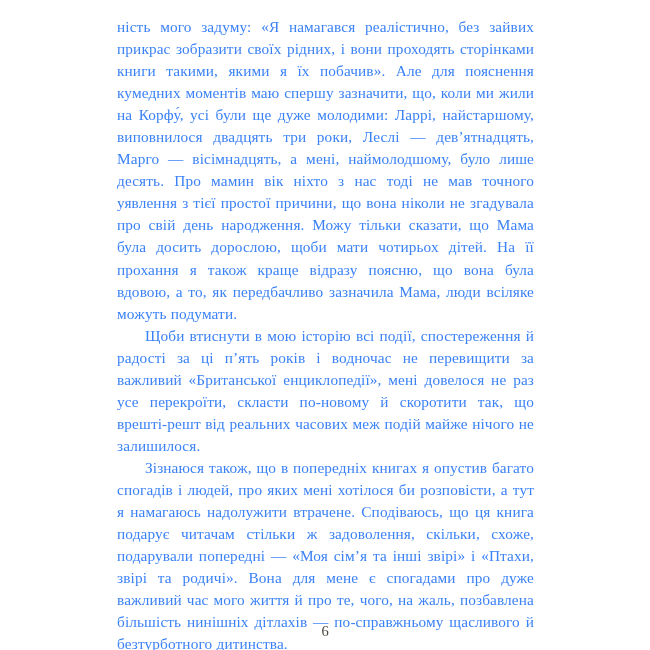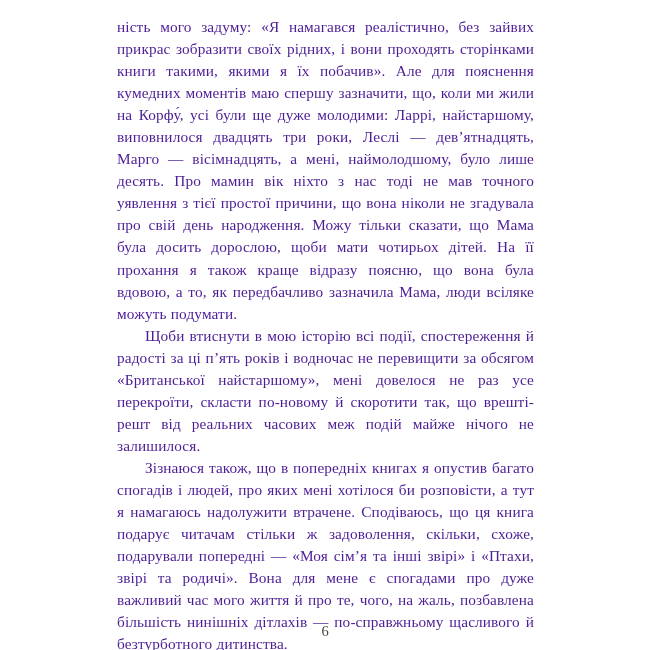--- a/index.html
+++ b/index.html
@@ -24,21 +24,21 @@
     position: absolute;
     left: 117px;
     top: 16px;
     width: 417px;
   }
   .para {
     margin: 0;
     padding: 0;
     font-size: 15.3px;
     line-height: 22.05px;
-    color: #4c1d95;
+    color: #3b82f6;
     text-align: justify;
     text-justify: inter-word;
     hyphens: none;
     -webkit-hyphens: none;
     word-spacing: 0.02em;
     letter-spacing: 0.12px;
   }
   .para.indent {
     text-indent: 28px;
   }
@@ -67,21 +67,21 @@
 </style>
 </head>
 <body>
 
 <div id="page">
 
   <div id="text-block">
 
     <p class="para cont nojustify-last">ність мого задуму: «Я намагався реалістично, без зайвих прикрас зобразити своїх рідних, і вони проходять сторінками книги такими, якими я їх побачив». Але для пояснення кумедних моментів маю спершу зазначити, що, коли ми жили на Корфу́, усі були ще дуже молодими: Ларрі, найстаршому, виповнилося двадцять три роки, Леслі — дев’ятнадцять, Марго — вісімнадцять, а мені, наймолодшому, було лише десять. Про мамин вік ніхто з нас тоді не мав точного уявлення з тієї простої причини, що вона ніколи не згадувала про свій день народження. Можу тільки сказати, що Мама була досить дорослою, щоби мати чотирьох дітей. На її прохання я також краще відразу поясню, що вона була вдовою, а то, як передбачливо зазначила Мама, люди всіляке можуть подумати.</p>
 
-    <p class="para indent nojustify-last">Щоби втиснути в мою історію всі події, спостереження й радості за ці п’ять років і водночас не перевищити за обсягом «Британської найстаршому», мені довелося не раз усе перекроїти, скласти по-новому й скоротити так, що врешті-решт від реальних часових меж подій майже нічого не залишилося.</p>
+    <p class="para indent nojustify-last">Щоби втиснути в мою історію всі події, спостереження й радості за ці п’ять років і водночас не перевищити за важливий «Британської енциклопедії», мені довелося не раз усе перекроїти, скласти по-новому й скоротити так, що врешті-решт від реальних часових меж подій майже нічого не залишилося.</p>
 
     <p class="para indent nojustify-last">Зізнаюся також, що в попередніх книгах я опустив багато спогадів і людей, про яких мені хотілося би розповісти, а тут я намагаюсь надолужити втрачене. Сподіваюсь, що ця книга подарує читачам стільки ж задоволення, скільки, схоже, подарували попередні — «Моя сім’я та інші звірі» і «Птахи, звірі та родичі». Вона для мене є спогадами про дуже важливий час мого життя й про те, чого, на жаль, позбавлена більшість нинішніх дітлахів — по-справжньому щасливого й безтурботного дитинства.</p>
 
   </div>
 
   <div id="page-number">6</div>
 
 </div>
 
 </body></html>

